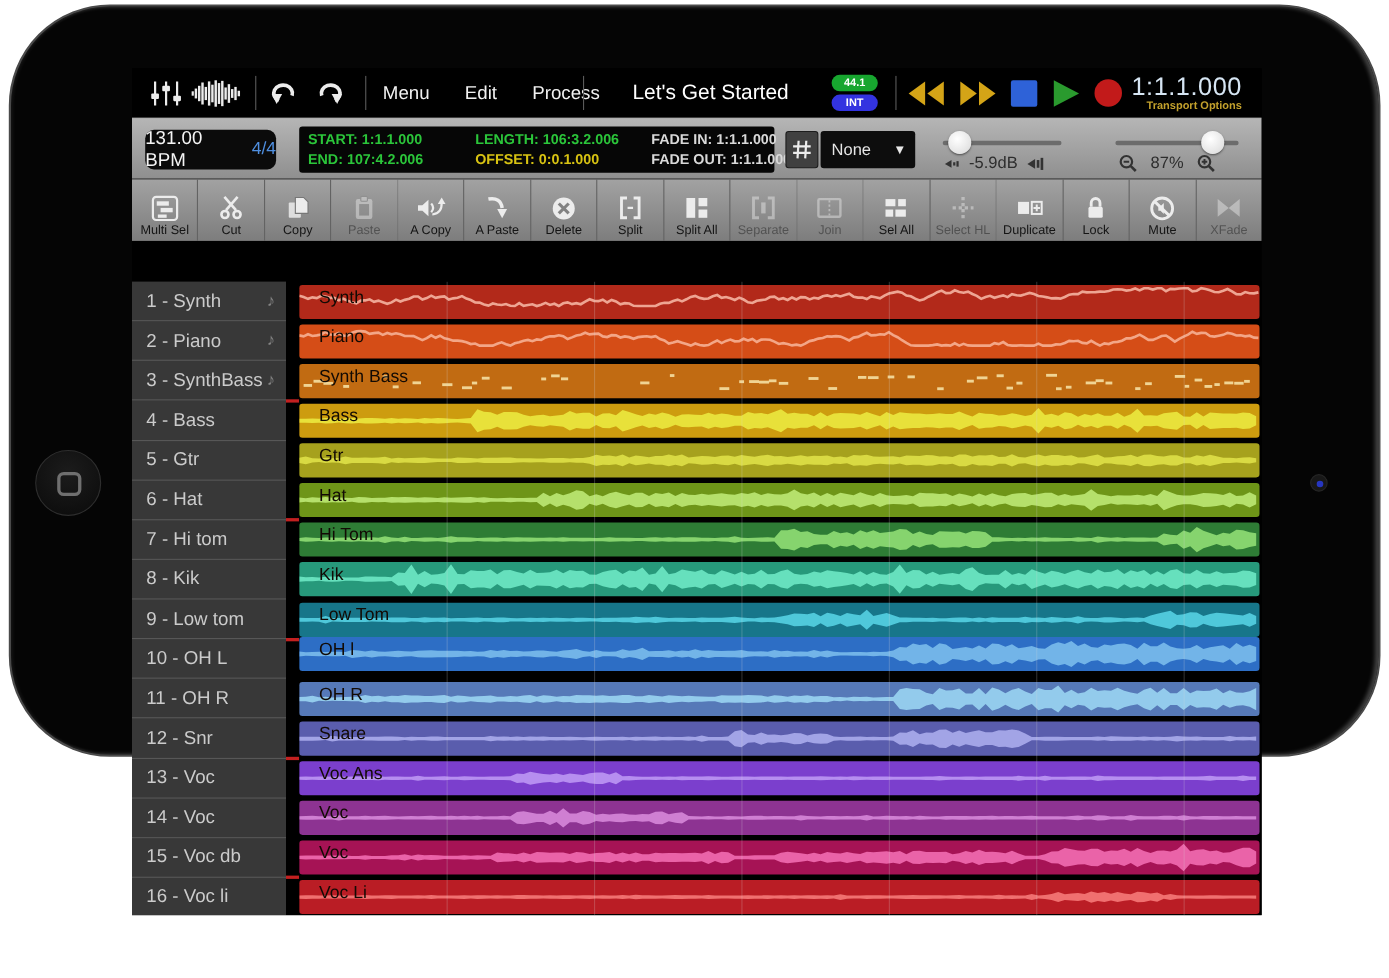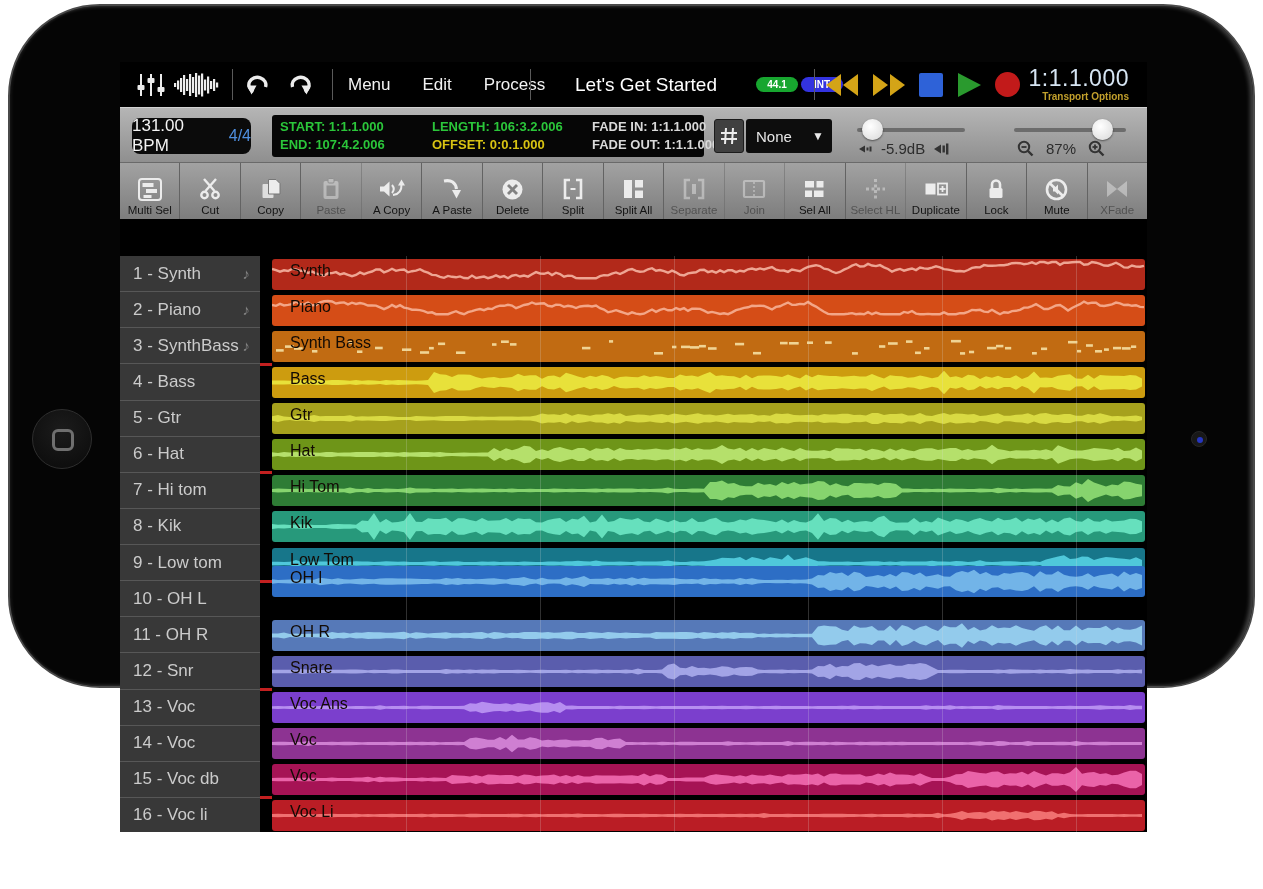--- a/index.html
+++ b/index.html
@@ -14,21 +14,21 @@
   .camera-lens{position:absolute;left:5px;top:5px;width:6px;height:6px;border-radius:50%;background:#2636c0;}
   .screen{position:absolute;left:110px;top:56px;width:1027px;height:770px;background:#000;overflow:hidden;}
 
   
   .topbar{position:absolute;left:0;top:0;width:1027px;height:45px;background:#000;}
   .tb-item{position:absolute;top:0;height:45px;display:flex;align-items:center;}
   .tb-sep{position:absolute;top:7px;width:1px;height:31px;background:#5a5a5a;}
   .menu-group{gap:32px;}
   .menu-label{color:#f2f2f2;font-size:17px;cursor:default;}
   .app-title{color:#ffffff;font-size:19px;}
-  .badges{flex-direction:row;justify-content:center;gap:3px;display:flex;}
+  .badges{flex-direction:column;justify-content:center;gap:3px;display:flex;}
   .pill{width:42px;height:15px;border-radius:8px;color:#fff;font-size:10px;font-weight:bold;
         display:flex;align-items:center;justify-content:center;}
   .pill-rate{background:#17a62f;}
   .pill-sync{background:#3333e0;}
   .transport{gap:11px;}
   .t-btn{display:flex;align-items:center;justify-content:center;cursor:pointer;}
   .time-block{position:absolute;right:18px;top:4px;text-align:right;}
   .time-display{color:#d6e5f3;font-size:23px;letter-spacing:.5px;line-height:25px;}
   .transport-options{color:#c2a02c;font-size:10px;font-weight:bold;line-height:12px;}
 
@@ -644,21 +644,21 @@
               </div>
             </div>
             <div class="lane-row" style="top: 289px;">
               <div class="region" style="background: rgb(23, 118, 138);">
                 <svg width="873" height="31" viewBox="0 0 873 31">
                   <path d="M0,13.7 L6,13.8 L12,13.9 L18,13.8 L24,12.1 L30,13.9 L36,13.8 L42,13.6 L48,13.6 L54,13.5 L60,13.6 L66,14.0 L72,13.7 L78,13.7 L84,13.3 L90,13.4 L96,13.4 L102,13.9 L108,13.8 L114,13.2 L120,13.6 L126,13.7 L132,13.4 L138,14.0 L144,13.9 L150,13.9 L156,13.6 L162,13.3 L168,13.9 L174,13.8 L180,13.4 L186,13.3 L192,13.9 L198,14.0 L204,13.9 L210,13.6 L216,13.8 L222,13.5 L228,13.9 L234,13.7 L240,13.8 L246,14.0 L252,13.6 L258,13.7 L264,13.9 L270,14.0 L276,13.5 L282,13.5 L288,13.7 L294,13.3 L300,13.3 L306,12.7 L312,13.2 L318,13.4 L324,12.6 L330,13.4 L336,13.8 L342,13.7 L348,13.5 L354,13.8 L360,13.9 L366,13.3 L372,13.6 L378,13.6 L384,13.6 L390,13.2 L396,12.6 L402,13.4 L408,13.9 L414,14.0 L420,13.3 L426,13.5 L432,13.3 L438,12.5 L444,11.4 L450,9.7 L456,9.9 L462,10.3 L468,9.0 L474,12.3 L480,9.1 L486,10.2 L492,12.1 L498,9.3 L504,10.3 L510,11.4 L516,6.4 L522,12.0 L528,10.7 L534,9.3 L540,11.3 L546,13.3 L552,13.3 L558,13.7 L564,13.7 L570,13.8 L576,13.5 L582,14.0 L588,14.0 L594,13.5 L600,13.3 L606,13.3 L612,14.0 L618,13.4 L624,14.0 L630,13.2 L636,13.6 L642,13.5 L648,13.5 L654,13.5 L660,12.7 L666,13.6 L672,13.4 L678,13.8 L684,12.9 L690,13.3 L696,13.9 L702,13.5 L708,12.2 L714,13.7 L720,13.9 L726,13.8 L732,13.2 L738,13.2 L744,13.5 L750,14.0 L756,13.7 L762,13.3 L768,13.9 L774,11.5 L780,9.9 L786,8.5 L792,7.2 L798,11.0 L804,10.5 L810,8.5 L816,8.8 L822,11.9 L828,10.2 L834,9.0 L840,9.4 L846,10.2 L852,10.8 L858,11.5 L864,9.2 L870,11.9 L870,19.1 L864,21.8 L858,19.5 L852,20.2 L846,20.8 L840,21.6 L834,22.0 L828,20.8 L822,19.1 L816,22.2 L810,22.5 L804,20.5 L798,20.0 L792,23.8 L786,22.5 L780,21.1 L774,19.5 L768,17.1 L762,17.7 L756,17.3 L750,17.0 L744,17.5 L738,17.8 L732,17.8 L726,17.2 L720,17.1 L714,17.3 L708,18.8 L702,17.5 L696,17.1 L690,17.7 L684,18.1 L678,17.2 L672,17.6 L666,17.4 L660,18.3 L654,17.5 L648,17.5 L642,17.5 L636,17.4 L630,17.8 L624,17.0 L618,17.6 L612,17.0 L606,17.7 L600,17.7 L594,17.5 L588,17.0 L582,17.0 L576,17.5 L570,17.2 L564,17.3 L558,17.3 L552,17.7 L546,17.7 L540,19.7 L534,21.7 L528,20.3 L522,19.0 L516,24.6 L510,19.6 L504,20.7 L498,21.7 L492,18.9 L486,20.8 L480,21.9 L474,18.7 L468,22.0 L462,20.7 L456,21.1 L450,21.3 L444,19.6 L438,18.5 L432,17.7 L426,17.5 L420,17.7 L414,17.0 L408,17.1 L402,17.6 L396,18.4 L390,17.8 L384,17.4 L378,17.4 L372,17.4 L366,17.7 L360,17.1 L354,17.2 L348,17.5 L342,17.3 L336,17.2 L330,17.6 L324,18.4 L318,17.6 L312,17.8 L306,18.3 L300,17.7 L294,17.7 L288,17.3 L282,17.5 L276,17.5 L270,17.0 L264,17.1 L258,17.3 L252,17.4 L246,17.0 L240,17.2 L234,17.3 L228,17.1 L222,17.5 L216,17.2 L210,17.4 L204,17.1 L198,17.0 L192,17.1 L186,17.7 L180,17.6 L174,17.2 L168,17.1 L162,17.7 L156,17.4 L150,17.1 L144,17.1 L138,17.0 L132,17.6 L126,17.3 L120,17.4 L114,17.8 L108,17.2 L102,17.1 L96,17.6 L90,17.6 L84,17.7 L78,17.3 L72,17.3 L66,17.0 L60,17.4 L54,17.5 L48,17.4 L42,17.4 L36,17.2 L30,17.1 L24,18.9 L18,17.2 L12,17.1 L6,17.2 L0,17.3 Z" fill="#4fc8da"></path>
                 </svg>
                 <span class="region-label">Low Tom</span>
               </div>
             </div>
-            <div class="lane-row" style="top: 307px; padding-left: 16px;">
+            <div class="lane-row" style="top: 320px; padding-left: 16px;">
               <div class="region" style="background: rgb(45, 110, 197);">
                 <svg width="873" height="31" viewBox="0 0 873 31">
                   <path d="M0,13.2 L6,13.9 L12,13.7 L18,13.4 L24,13.7 L30,13.4 L36,13.4 L42,13.8 L48,11.8 L54,12.4 L60,13.2 L66,12.3 L72,13.2 L78,13.5 L84,13.0 L90,12.5 L96,13.1 L102,13.3 L108,12.5 L114,12.3 L120,12.2 L126,12.5 L132,12.5 L138,12.6 L144,12.7 L150,13.1 L156,12.9 L162,13.4 L168,13.2 L174,11.9 L180,12.8 L186,12.0 L192,12.9 L198,12.7 L204,13.3 L210,13.1 L216,12.4 L222,12.3 L228,13.1 L234,13.4 L240,12.3 L246,11.9 L252,11.0 L258,12.8 L264,13.5 L270,11.8 L276,13.3 L282,13.5 L288,13.2 L294,11.3 L300,12.7 L306,11.8 L312,9.9 L318,13.0 L324,12.8 L330,12.8 L336,12.1 L342,13.2 L348,12.3 L354,12.9 L360,11.2 L366,12.9 L372,11.8 L378,12.7 L384,12.8 L390,12.6 L396,12.5 L402,12.0 L408,13.0 L414,13.3 L420,13.1 L426,13.4 L432,12.0 L438,13.0 L444,12.7 L450,13.5 L456,13.2 L462,13.5 L468,11.9 L474,13.3 L480,12.3 L486,13.6 L492,14.0 L498,14.0 L504,13.8 L510,13.8 L516,13.9 L522,13.4 L528,13.8 L534,13.6 L540,12.4 L546,9.1 L552,9.6 L558,6.0 L564,7.4 L570,6.5 L576,10.1 L582,5.7 L588,7.0 L594,10.9 L600,10.2 L606,9.1 L612,10.6 L618,7.9 L624,10.6 L630,5.9 L636,6.4 L642,8.9 L648,6.6 L654,10.4 L660,9.5 L666,8.2 L672,10.4 L678,10.7 L684,6.8 L690,4.9 L696,6.4 L702,3.7 L708,8.2 L714,5.9 L720,9.2 L726,9.8 L732,6.9 L738,7.8 L744,6.4 L750,6.0 L756,7.3 L762,10.8 L768,5.3 L774,8.5 L780,8.4 L786,5.1 L792,8.7 L798,10.3 L804,10.8 L810,10.1 L816,7.3 L822,11.0 L828,9.3 L834,8.6 L840,7.5 L846,10.7 L852,5.5 L858,8.9 L864,7.1 L870,9.1 L870,21.9 L864,23.9 L858,22.1 L852,25.5 L846,20.3 L840,23.5 L834,22.4 L828,21.7 L822,20.0 L816,23.7 L810,20.9 L804,20.2 L798,20.7 L792,22.3 L786,25.9 L780,22.6 L774,22.5 L768,25.7 L762,20.2 L756,23.7 L750,25.0 L744,24.6 L738,23.2 L732,24.1 L726,21.2 L720,21.8 L714,25.1 L708,22.8 L702,27.3 L696,24.6 L690,26.1 L684,24.2 L678,20.3 L672,20.6 L666,22.8 L660,21.5 L654,20.6 L648,24.4 L642,22.1 L636,24.6 L630,25.1 L624,20.4 L618,23.1 L612,20.4 L606,21.9 L600,20.8 L594,20.1 L588,24.0 L582,25.3 L576,20.9 L570,24.5 L564,23.6 L558,25.0 L552,21.4 L546,21.9 L540,18.6 L534,17.4 L528,17.2 L522,17.6 L516,17.1 L510,17.2 L504,17.2 L498,17.0 L492,17.0 L486,17.4 L480,18.7 L474,17.7 L468,19.1 L462,17.5 L456,17.8 L450,17.5 L444,18.3 L438,18.0 L432,19.0 L426,17.6 L420,17.9 L414,17.7 L408,18.0 L402,19.0 L396,18.5 L390,18.4 L384,18.2 L378,18.3 L372,19.2 L366,18.1 L360,19.8 L354,18.1 L348,18.7 L342,17.8 L336,18.9 L330,18.2 L324,18.2 L318,18.0 L312,21.1 L306,19.2 L300,18.3 L294,19.7 L288,17.8 L282,17.5 L276,17.7 L270,19.2 L264,17.5 L258,18.2 L252,20.0 L246,19.1 L240,18.7 L234,17.6 L228,17.9 L222,18.7 L216,18.6 L210,17.9 L204,17.7 L198,18.3 L192,18.1 L186,19.0 L180,18.2 L174,19.1 L168,17.8 L162,17.6 L156,18.1 L150,17.9 L144,18.3 L138,18.4 L132,18.5 L126,18.5 L120,18.8 L114,18.7 L108,18.5 L102,17.7 L96,17.9 L90,18.5 L84,18.0 L78,17.5 L72,17.8 L66,18.7 L60,17.8 L54,18.6 L48,19.2 L42,17.2 L36,17.6 L30,17.6 L24,17.3 L18,17.6 L12,17.3 L6,17.1 L0,17.8 Z" fill="#72b4e8"></path>
                 </svg>
                 <span class="region-label">OH l</span>
               </div>
             </div>
             <div class="lane-row" style="top: 361.25px;">
               <div class="region" style="background: rgb(86, 121, 184);">
                 <svg width="873" height="31" viewBox="0 0 873 31">

